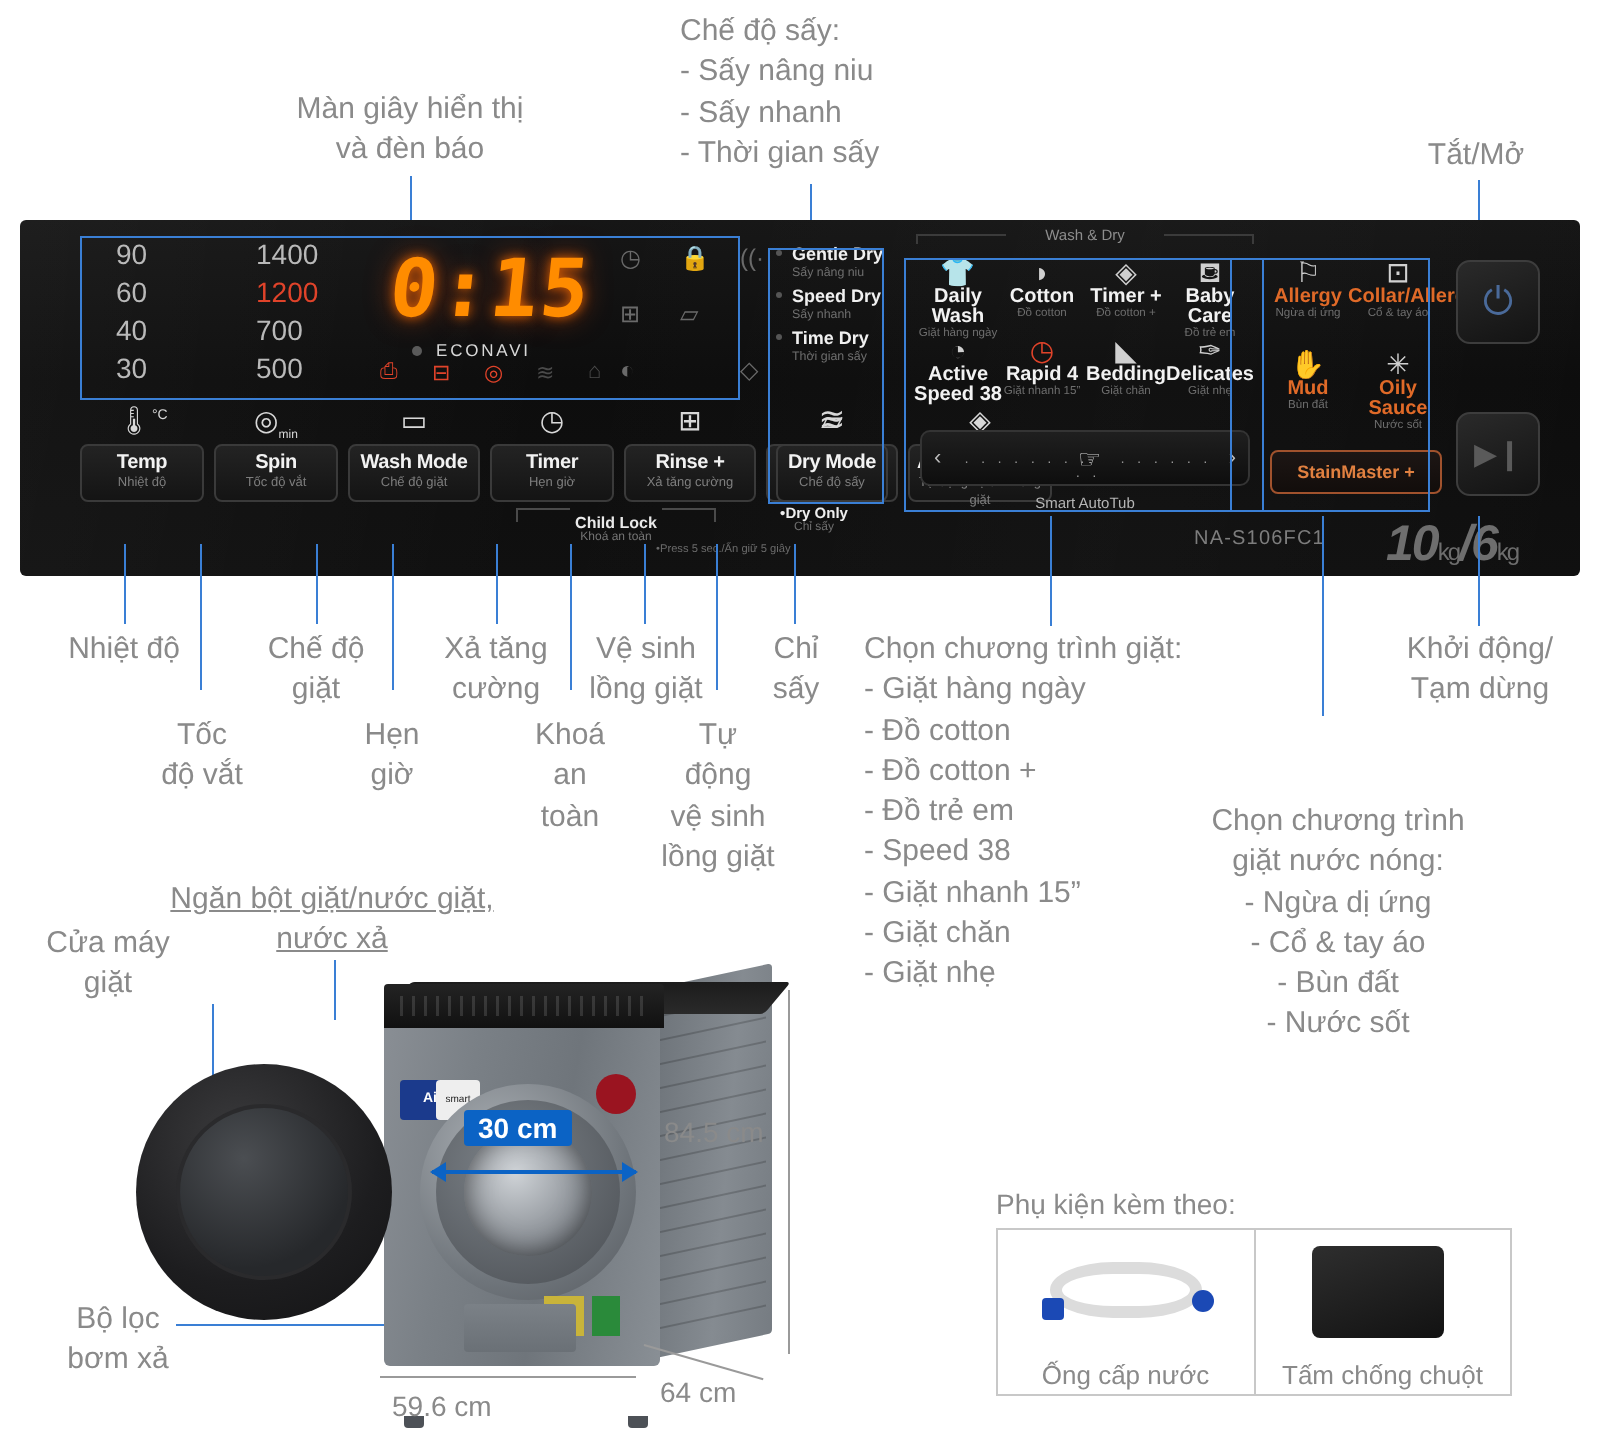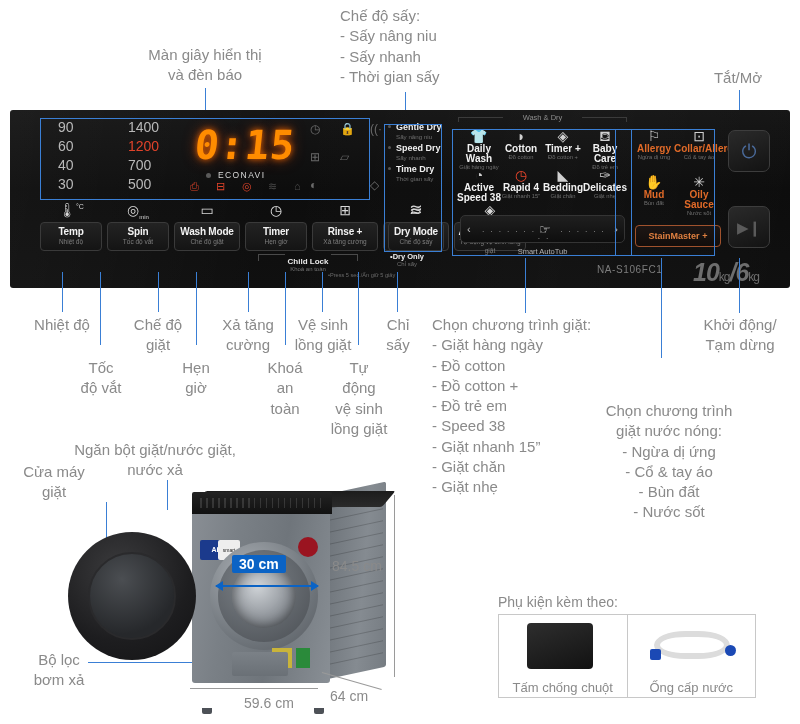--- a/index.html
+++ b/index.html
@@ -473,21 +473,21 @@
 - Giặt nhẹ</div>
 <div class="ann c" style="left:594px; top:356px; width:150px;margin-top:45px;">Chọn chương trình
 giặt nước nóng:
 - Ngừa dị ứng
 - Cổ &amp; tay áo
 - Bùn đất
 - Nước sốt</div>
 <div class="ann c" style="left:690px; top:315px; width:100px;">Khởi động/
 Tạm dừng</div>
 
-<div class="ann c" style="left:40px; top:440px; width:230px;">Ngăn bột giặt/nước giặt,
+<div class="ann c" style="left:51px; top:440px; width:230px;text-decoration:underline;">Ngăn bột giặt/nước giặt,
 nước xả</div>
 <div class="ln v" style="left:167px; top:480px; height:30px;"></div>
 
 <div class="ann c" style="left:4px; top:462px; width:100px;">Cửa máy
 giặt</div>
 <div class="ln v" style="left:106px; top:502px; height:52px;"></div>
 
 <div class="ann c" style="left:14px; top:650px; width:90px;">Bộ lọc
 bơm xả</div>
 <div class="ln h" style="left:88px; top:662px; width:150px; background:#3a7fd5;"></div>
@@ -534,32 +534,32 @@
   <div class="wfoot" style="left:254px;"></div>
 
   <div class="arrowline"></div>
   <div class="badge30">30 cm</div>
 </div>
 
 <div class="dimline" style="left:394px; top:495px; width:1px; height:182px;"></div>
 <div class="dimlabel" style="left:332px; top:558px;">84.5 cm</div>
 
 <div class="dimline" style="left:190px; top:688px; width:128px; height:1px;"></div>
-<div class="dimlabel" style="left:196px; top:695px;margin-left:48px;">59.6 cm</div>
+<div class="dimlabel" style="left:196px; top:695px;">59.6 cm</div>
 
 <div class="dimline" style="left:322px; top:672px; width:62px; height:1px; transform:rotate(16deg); transform-origin:left center;"></div>
 <div class="dimlabel" style="left:330px; top:688px;">64 cm</div>
 
 <div class="acctitle">Phụ kiện kèm theo:</div>
 <div id="acc">
-  <div class="cell">
-    <div class="matimg"></div>
-    <div class="cap">Tấm chống chuột</div>
-  </div>
   <div class="cell">
     <div class="hoseimg">
       <div class="h1"></div>
         <div class="c1"></div>
         <div class="c2"></div>
     </div>
     <div class="cap">Ống cấp nước</div>
   </div>
+  <div class="cell">
+    <div class="matimg"></div>
+    <div class="cap">Tấm chống chuột</div>
+  </div>
 </div>
 
 </body></html>

